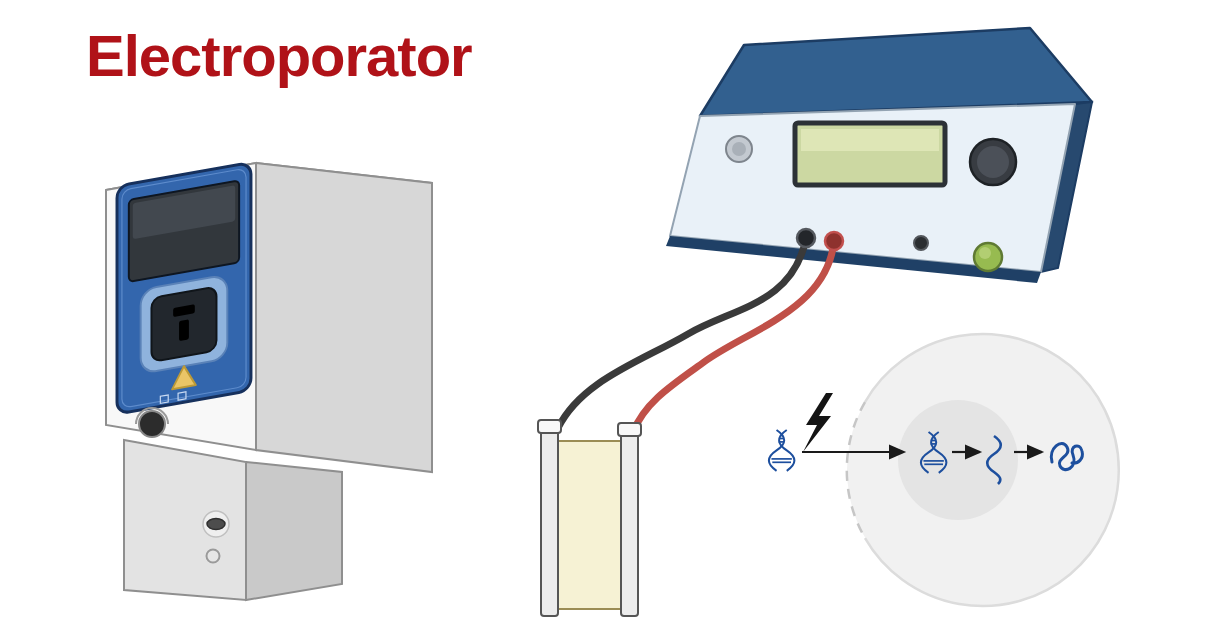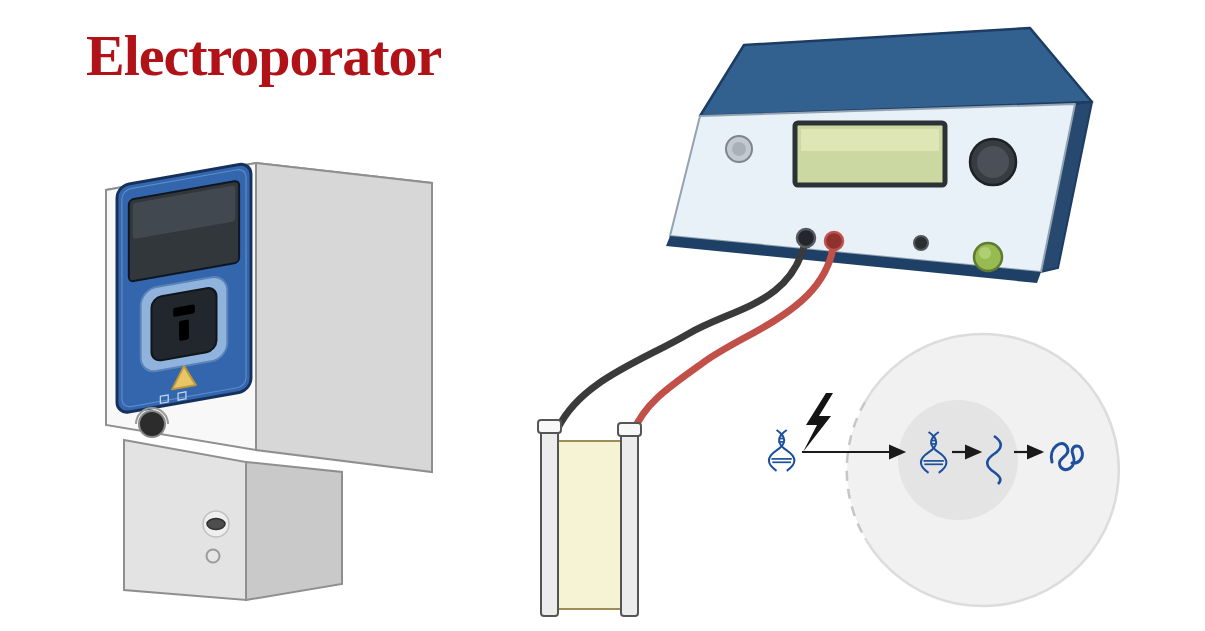--- a/index.html
+++ b/index.html
@@ -13,21 +13,21 @@
     --cuvette-body:#f6f2d4;
     --cell-body:#f1f1f1;
     --nucleus:#e4e4e4;
     --dna-blue:#1d4f9e;
     --green-button:#97bb50;
     --warning-triangle:#eac567;
     --background:#ffffff;
   }
   html,body{margin:0;padding:0;background:var(--background);}
   .stage{position:relative;width:1205px;height:631px;overflow:hidden;background:var(--background);
-         font-family:Liberation Serif, serif;border-radius:11px;}
+         font-family:Liberation Sans, sans-serif;border-radius:11px;}
   .page-title{position:absolute;left:86px;top:22px;margin:0;font-size:58px;font-weight:bold;
               letter-spacing:-1px;color:var(--title);}
   svg{position:absolute;left:0;top:0;}
   .f-panel-blue{fill:var(--device-panel-blue);}
   .f-ps-top{fill:var(--power-supply-top);}
   .f-ps-front{fill:var(--power-supply-front);}
   .f-lcd{fill:var(--lcd-screen);}
   .s-cable-black{stroke:var(--cable-black);}
   .s-cable-red{stroke:var(--cable-red);}
   .f-cuvette{fill:var(--cuvette-body);}

